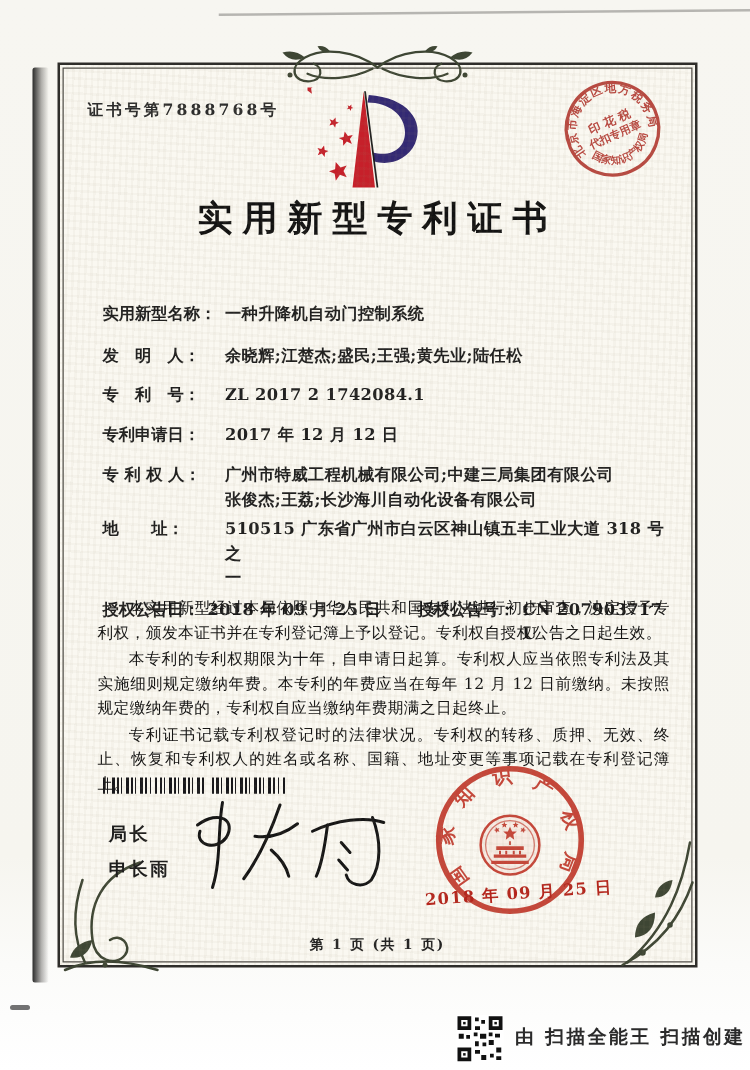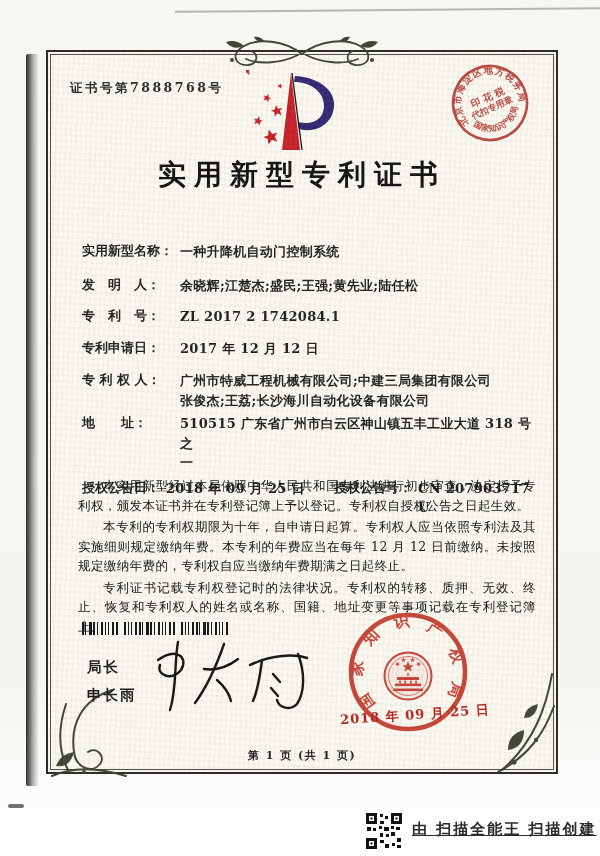--- a/index.html
+++ b/index.html
@@ -53,21 +53,21 @@
   .seal{left:298px;top:558px;opacity:.93;}
   .seal-date{left:292px;top:654px;width:150px;text-align:center;font-size:13px;font-weight:700;
     color:#b5251c;letter-spacing:1px;transform:rotate(-4deg);font-family:"DejaVu Serif",serif;}
   .tax-stamp{left:396px;top:5px;opacity:.88;}
   .seal-text{fill:#c2392c;font-weight:700;font-family:"DejaVu Sans","Liberation Sans",sans-serif;}
   .stamp-text{fill:#b03129;font-weight:700;font-family:"DejaVu Sans","Liberation Sans",sans-serif;}
   .page-num{left:0;right:0;bottom:9px;text-align:center;font-size:11px;letter-spacing:1.5px;font-weight:600;color:#222;}
   
   .qr{left:365px;top:812px;}
   .credit{left:412px;top:820px;font-size:15px;letter-spacing:2px;color:#2b2b2b;
-    font-family:"DejaVu Sans","Liberation Sans",sans-serif;font-weight:600;text-decoration:underline;}
+    font-family:"DejaVu Sans","Liberation Sans",sans-serif;font-weight:600;}
 </style>
 </head>
 <body>
 
 <div class="abs scan-edge-left"></div>
 <div class="abs scan-edge-dash"></div>
 <div class="abs scan-edge-top"></div>
 
 <div class="abs cert-frame">
   <div class="frame-inner"></div>

